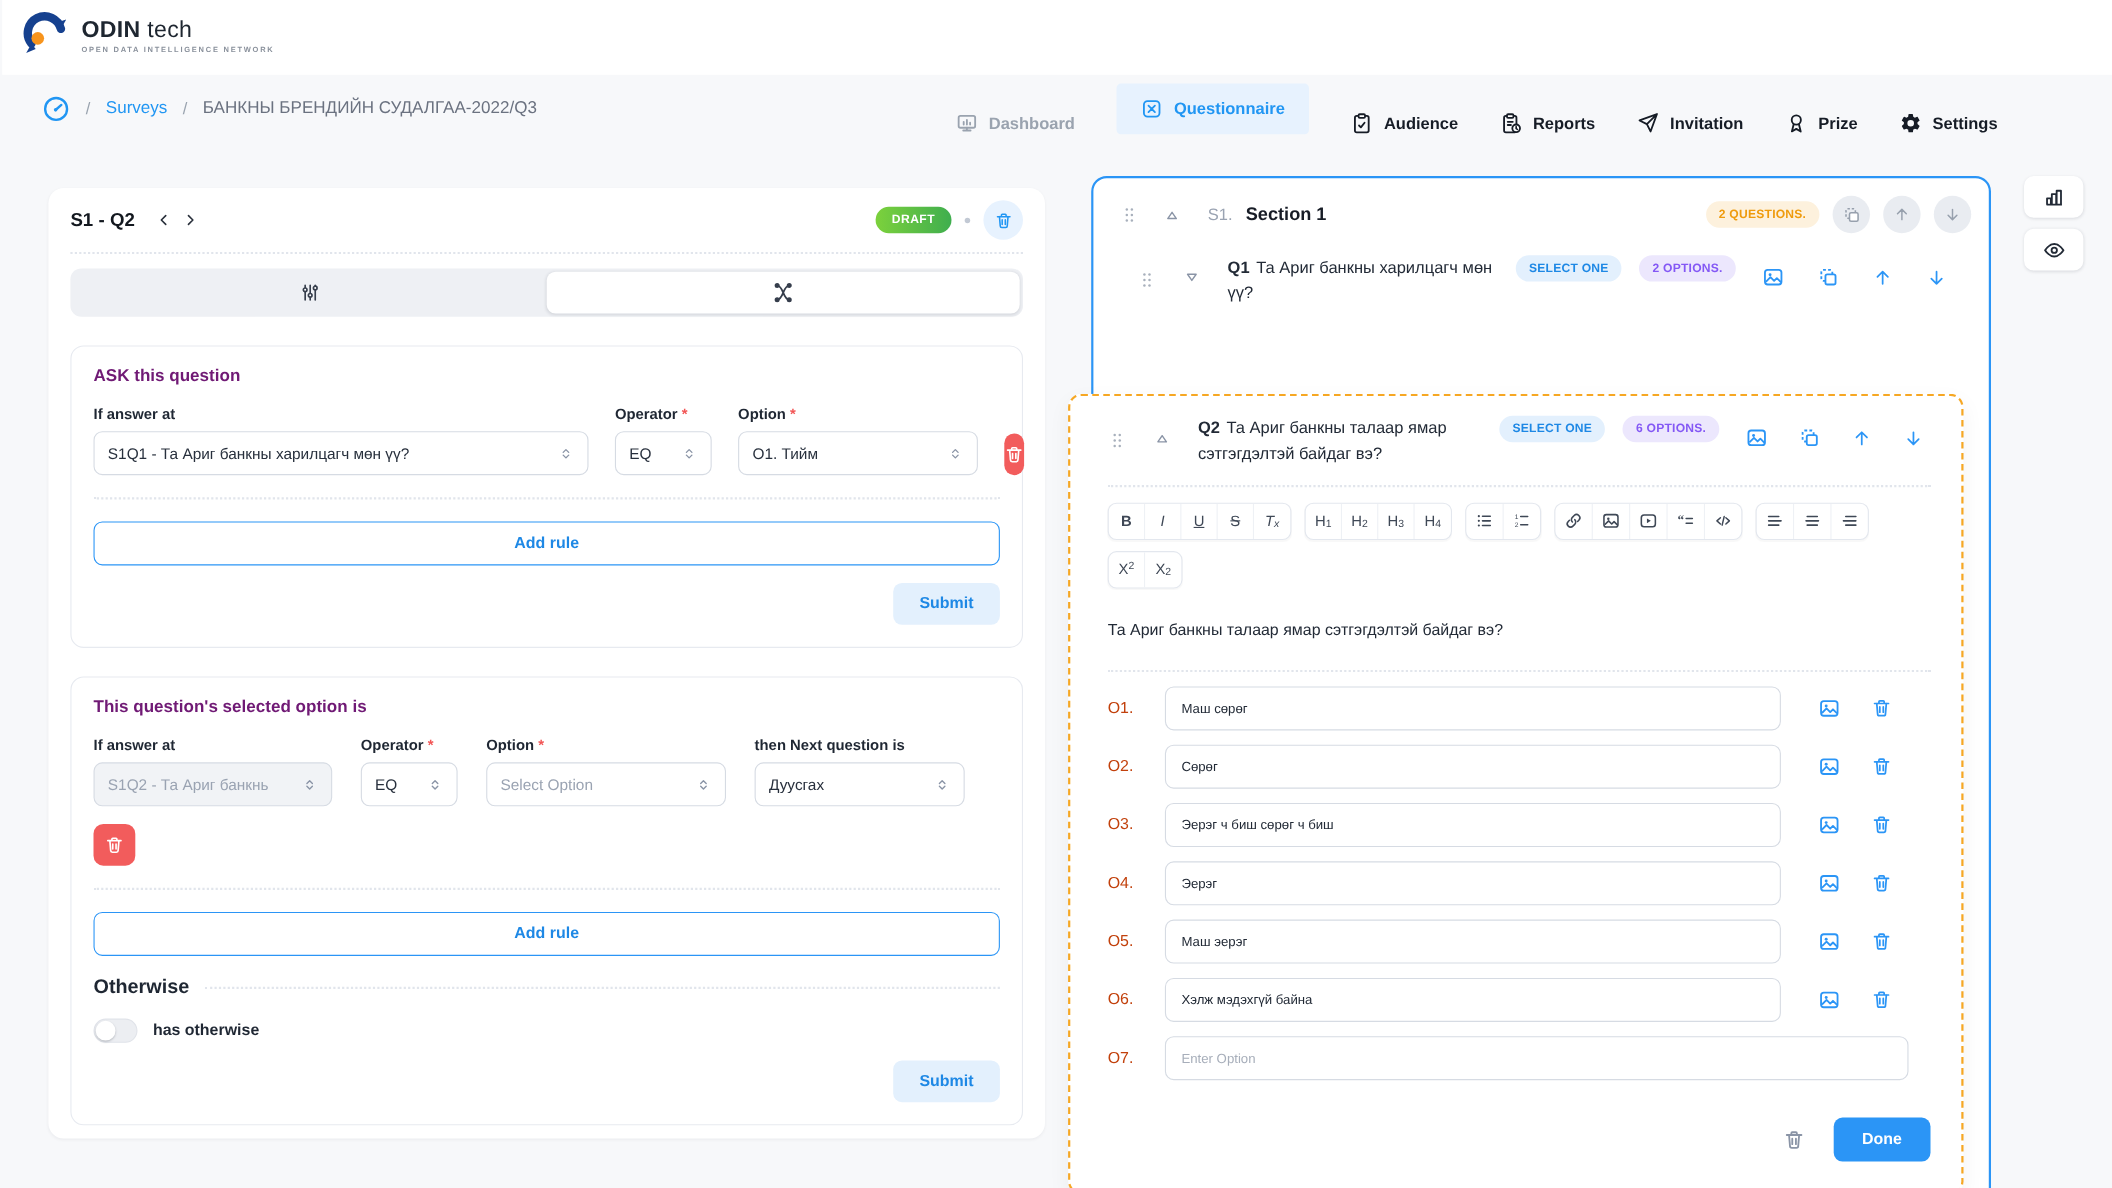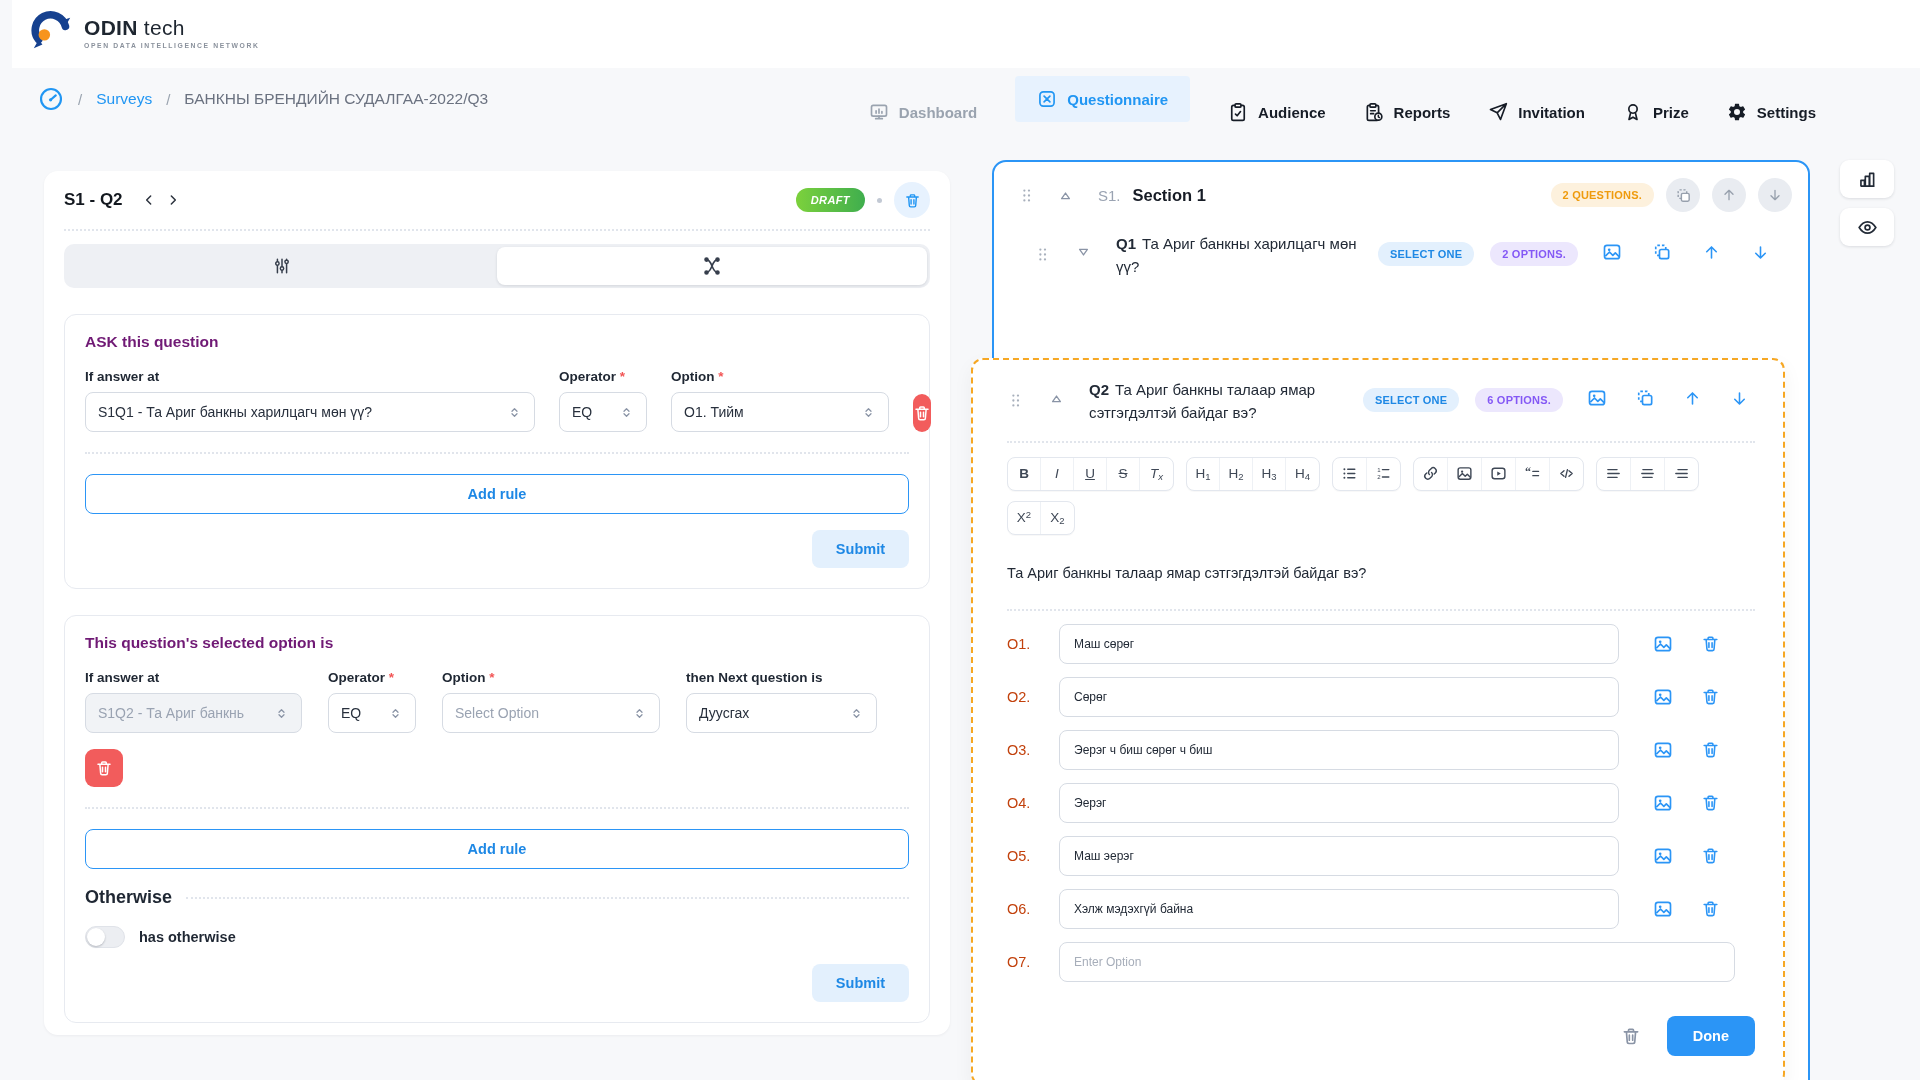--- a/index.html
+++ b/index.html
@@ -4,21 +4,21 @@
 <style>
   * { box-sizing: border-box; margin: 0; padding: 0; }
   html,body { width:1920px; height:1080px; }
   body { font-family:"Liberation Sans", sans-serif; background:#f7f8fa; }
   button { border:none; background:none; font:inherit; color:inherit; cursor:pointer; }
   svg { display:block; }
 
   .screen { position:relative; width:1920px; height:1080px; overflow:hidden; background:#f7f8fa; }
 
   
-  .topbar { position:absolute; top:0; left:12px; right:0; height:68px; background:#fff; }
+  .topbar { position:absolute; top:0; left:2px; right:0; height:68px; background:#fff; }
   .logo { position:absolute; left:18px; top:10px; display:flex; align-items:center; gap:10px; }
   .logo-text .l1 { font-size:21px; color:#1e2630; letter-spacing:.3px; }
   .logo-text .l1 b { font-weight:700; }
   .logo-text .l2 { font-size:6.8px; letter-spacing:1.6px; color:#8a919c; margin-top:2px; font-weight:700; }
 
   
   .crumb-row { position:absolute; top:68px; left:0; width:1920px; height:62px; display:flex; align-items:center; padding:0 104px 0 38px; }
   .crumbs { display:flex; align-items:center; gap:14px; }
   .crumb-sep { color:#9aa3af; font-size:15px; }
   .crumb-link { color:#2196f3; font-size:15.5px; }
@@ -28,21 +28,21 @@
   .nav-item.dim { color:#9aa3af; }
   .nav-item.active { color:#2196f3; background:#e7f2fe; padding:13px 22px; border-radius:4px; }
 
   
   .lc { position:absolute; left:44px; top:171px; width:906px; height:864px; background:#fff; border-radius:14px; box-shadow:0 1px 3px rgba(16,24,40,.05); padding:0 20px; overflow:hidden; }
   .lc-head { height:58px; display:flex; align-items:center; }
   .lc-title { font-size:17px; font-weight:700; color:#13181f; }
   .pager { display:flex; gap:4px; margin-left:16px; color:#2a313c; }
   .pager button { padding:2px; }
   .lc-right { margin-left:auto; display:flex; align-items:center; }
-  .draft { background:linear-gradient(90deg,#7cd13c,#3fae4e); color:#fff; font-size:11px; font-weight:700; letter-spacing:.4px; padding:6px 15px; border-radius:999px;font-style:italic; }
+  .draft { background:linear-gradient(90deg,#7cd13c,#3fae4e); color:#fff; font-size:11px; font-weight:700; letter-spacing:.4px; padding:6px 15px; border-radius:999px; }
   .sep-dot { width:5px; height:5px; border-radius:50%; background:#c2c9d4; margin:0 12px; }
   .trash-circle { width:36px; height:36px; border-radius:50%; background:#e7f2fe; color:#2196f3; display:flex; align-items:center; justify-content:center; }
   .dotted { border-top:2px dotted #e1e5ec; }
   .tabs { margin-top:13px; background:#eef0f4; border-radius:10px; height:44px; display:flex; padding:3px; }
   .tab { flex:1; display:flex; align-items:center; justify-content:center; border-radius:8px; color:#363e4c; }
   .tab.active { background:#fff; box-shadow:0 1px 3px rgba(16,24,40,.12); }
 
   .rule-card { margin-top:26px; border:1px solid #e7eaf0; border-radius:12px; padding:18px 20px 20px; }
   .rule-card h3 { font-size:15.5px; font-weight:700; color:#701a75; margin-bottom:18px; }
   .fields { display:flex; gap:24px; }
@@ -76,21 +76,21 @@
   .sec-code { margin-left:24px; color:#9aa3b2; font-size:15px; }
   .sec-title { margin-left:12px; font-size:16.5px; font-weight:600; color:#171c26; }
   .badge { font-size:11px; font-weight:700; letter-spacing:.2px; padding:6px 12px; border-radius:12px; white-space:nowrap; }
   .b-orange { background:#fdf1dd; color:#ef9b0d; margin-left:auto; }
   .circ { width:34px; height:34px; border-radius:50%; background:#e9ecf1; color:#97a0ad; display:flex; align-items:center; justify-content:center; margin-left:12px; flex:0 0 auto; }
   .qrow { display:flex; align-items:flex-start; padding:10px 28px 16px 40px; }
   .qrow .tri { margin-left:24px; margin-top:12px; }
   .qrow .drag { margin-top:14px; }
   .qtext { margin-left:24px; width:250px; font-size:15px; color:#222a36; line-height:1.55; }
   .qtext b { font-weight:700; margin-right:6px; }
-  .qbadges { display:flex; gap:16px; margin-top:10px; margin-left:12px; }
+  .qbadges { display:flex; gap:16px; margin-left:12px; }
   .b-blue { background:#e3f0fd; color:#1e88e5; }
   .b-purple { background:#ece7fd; color:#8458f5; }
   .qicons { display:flex; gap:30px; margin-top:10px; margin-left:24px; color:#2b95f6; }
   .qicons button { color:#2b95f6; }
 
   
   .q2 { position:absolute; left:-23px; top:196px; width:814px; background:#fff; border:2px dashed #f6a723; border-radius:12px; padding:12px 28px 28px 34px; box-shadow:0 8px 20px rgba(16,24,40,.05); }
   .q2 .qrow { padding:6px 0 16px 0; }
   .q2 .qtext { width:262px; }
   .tbar { display:flex; gap:12px; margin-top:14px; }

